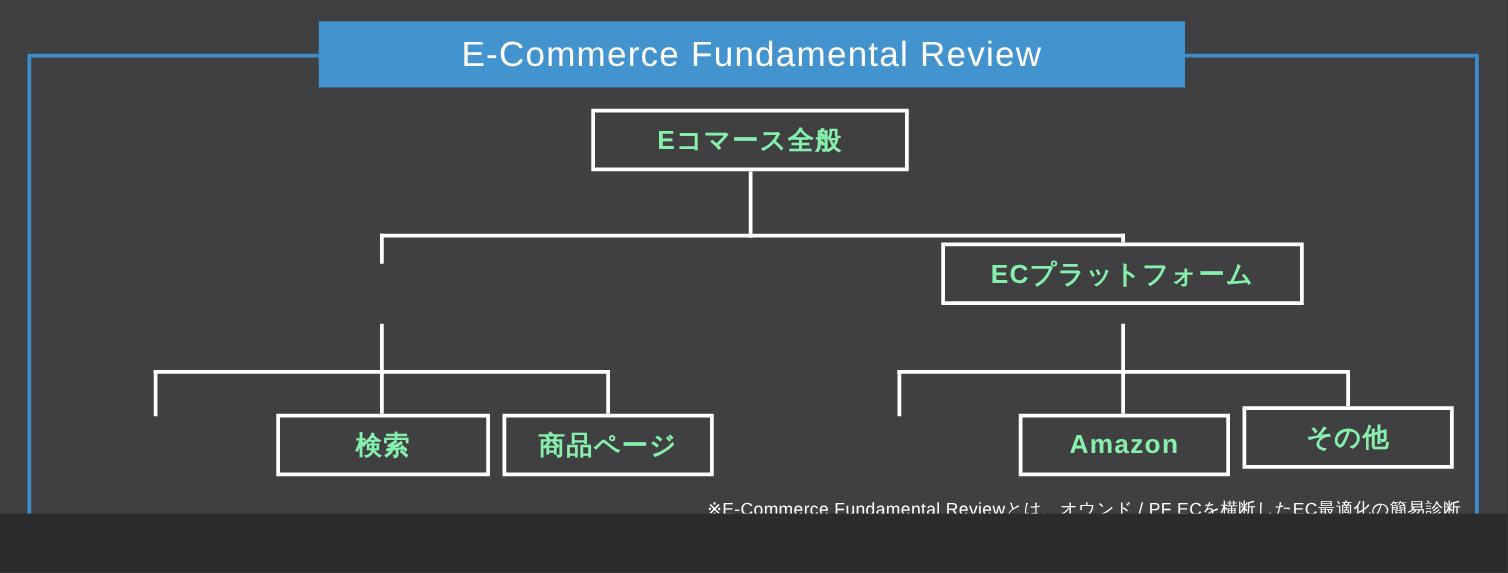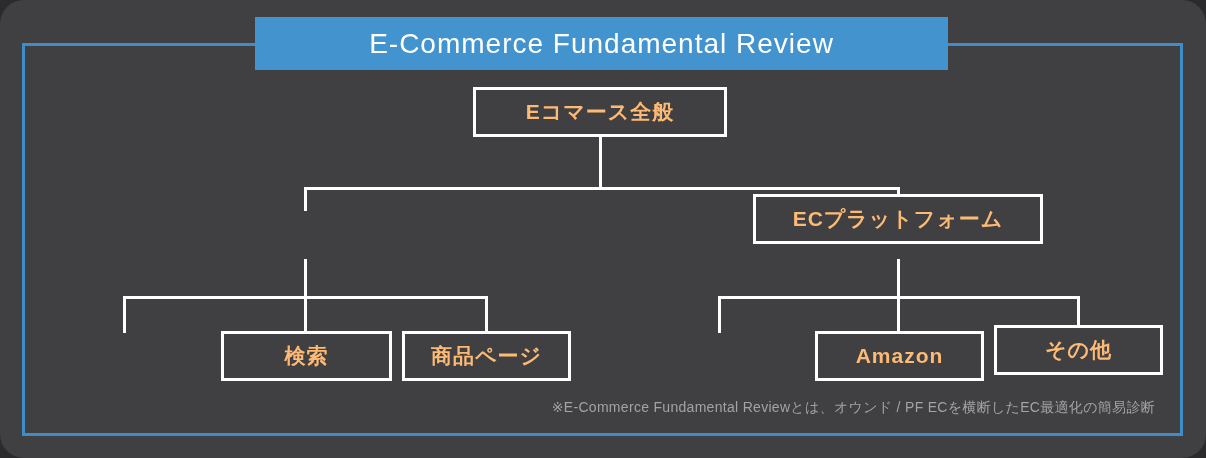--- a/index.html
+++ b/index.html
@@ -1,22 +1,21 @@
 <!DOCTYPE html>
 <html><head>
 <meta charset="utf-8">
 <style>
   html,body{margin:0;padding:0;background:#2b2b2d;}
   .stage{
     position:relative;
-    width:1206px;height:458px;
+    width:1206px;height:411px;
     background:#403F41;
     overflow:hidden;
     font-family:"Liberation Sans","DejaVu Sans",sans-serif;
-    border-radius:24px;
   }
   .frame{
     position:absolute;
     left:22px;top:43px;width:1161px;height:393px;
     border:3px solid #3E8DC9;
     box-sizing:border-box;
   }
   .banner{
     position:absolute;
     left:255px;top:17px;width:693px;height:53px;
@@ -29,21 +28,21 @@
     font-size:28px;
     font-weight:400;
     letter-spacing:1px;
     white-space:nowrap;
   }
   .node{
     position:absolute;
     border:3px solid #FFFFFF;
     box-sizing:border-box;
     display:flex;align-items:center;justify-content:center;
-    color:#fdba74;
+    color:#86efac;
     font-size:21px;
     font-weight:bold;
     letter-spacing:1px;
     z-index:2;
     background:#403F41;
   }
   .node-root {left:473px;top:87px;width:254px;height:50px;}
   .node-owned{left:160px;top:209px;width:290px;height:50px;}
   .node-pf   {left:753px;top:194px;width:290px;height:50px;}
   .node-uiux {left:40px; top:331px;width:169px;height:50px;}
@@ -65,22 +64,22 @@
   .c-l3a-d2 {left:304px;top:296px;width:3px;height:37px;}
   .c-l3a-d3 {left:485px;top:296px;width:3px;height:37px;}
   
   .c-pf-v   {left:897px;top:259px;width:3px;height:40px;}
   .c-l3b-h  {left:718px;top:296px;width:362px;height:3px;}
   .c-l3b-d1 {left:718px;top:296px;width:3px;height:37px;}
   .c-l3b-d2 {left:897px;top:296px;width:3px;height:37px;}
   .c-l3b-d3 {left:1077px;top:296px;width:3px;height:37px;}
   .footnote{
     position:absolute;
-    top:399px;right:51px;
-    color:#a3a3a3;
+    top:399px;right:37px;
+    color:#ffffff;
     font-size:14px;
     letter-spacing:0.3px;
     white-space:nowrap;
     z-index:2;
   }
 </style>
 </head>
 <body>
 
 <div class="stage">

